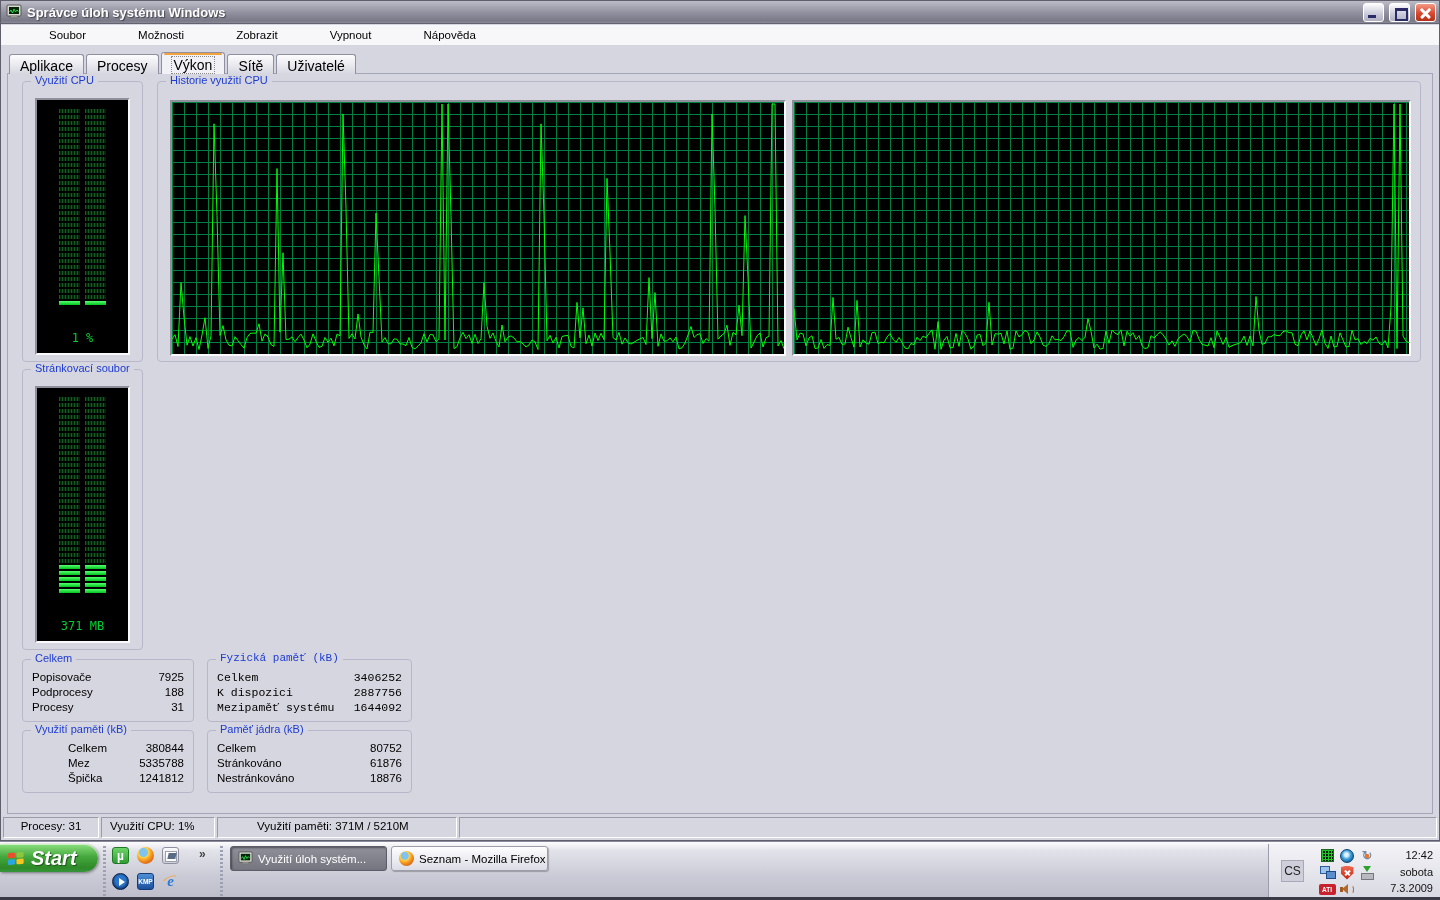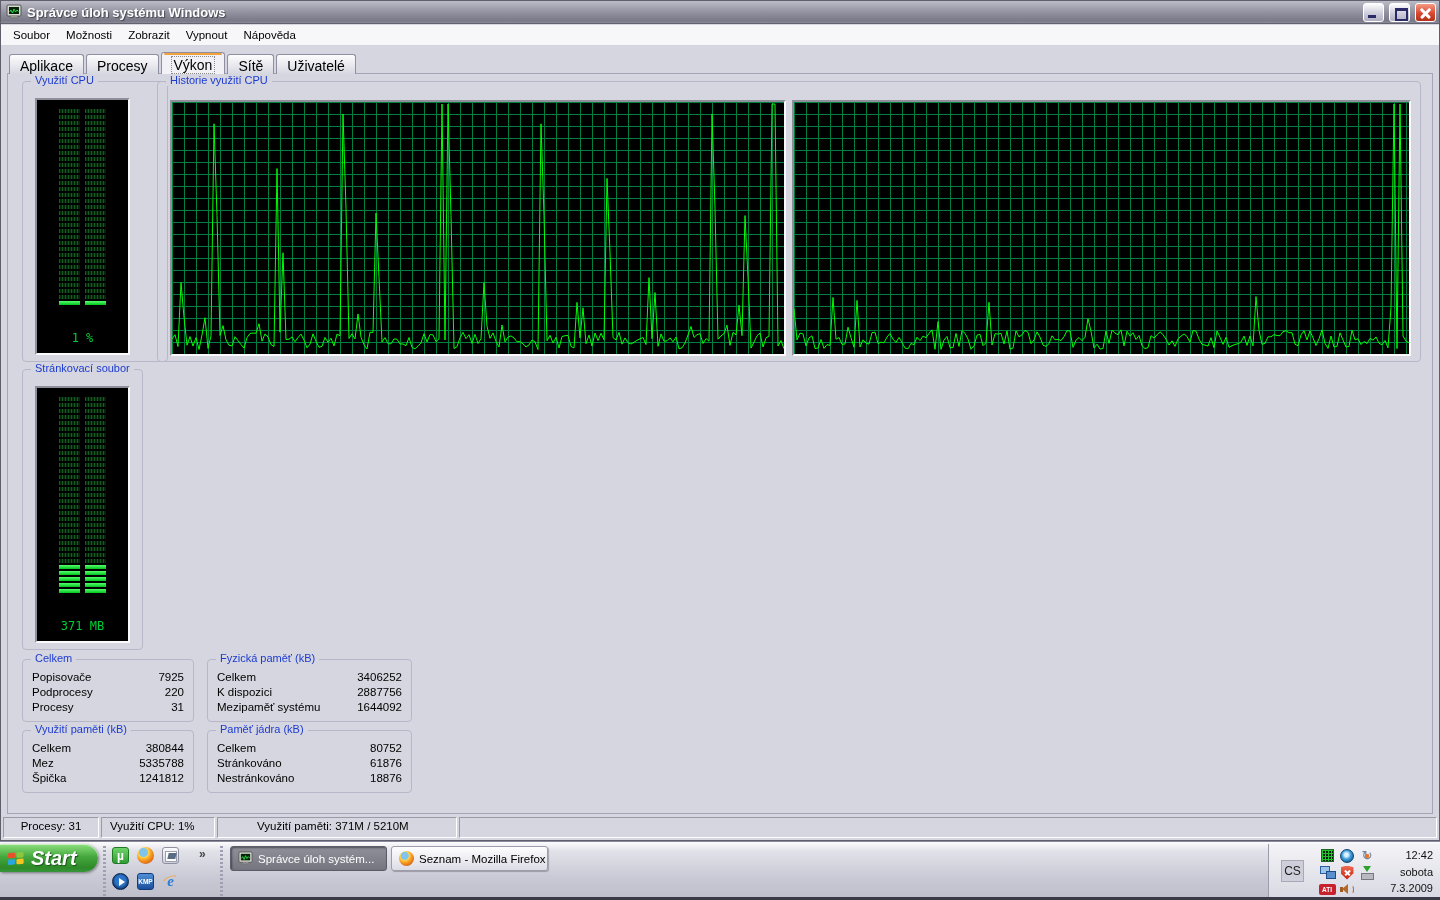--- a/index.html
+++ b/index.html
@@ -24,21 +24,21 @@
   .wbtn.restb::after { content:''; position:absolute; left:5px; top:4px; width:9px; height:8px;
           border:2px solid #2a2a66; border-top-width:3px; }
   .wbtn.closeb { background:linear-gradient(#f49a84,#da4830 55%,#b33018); }
   .wbtn.closeb::before,.wbtn.closeb::after { content:''; position:absolute; left:3px; top:8px;
           width:13px; height:2.5px; background:#fff; border-radius:1px; }
   .wbtn.closeb::before { transform:rotate(45deg); }
   .wbtn.closeb::after  { transform:rotate(-45deg); }
 
   .menubar { position:absolute; left:0; top:24px; right:0; height:21px; background:#f7f7fa;
              border-bottom:1px solid #d4d4dd; display:flex; align-items:center; padding-left:4px; }
-  .menu-item { font-size:11.5px; color:#000; padding:3px 8px; }
+  .menu-item { font-size:11.5px; color:#000; padding:3px 8px;margin-left:36px; }
 
   .tabstrip { position:absolute; left:8px; top:51px; height:22px; display:flex; gap:2px; z-index:3; }
   .tab { position:relative; top:2px; height:20px; padding:3px 10px 0;
          border:1px solid #8f8fa2; border-bottom:none; border-radius:3px 3px 0 0;
          background:linear-gradient(#fdfdfe,#d7d7e1); font-size:14px; }
   .tab.active { top:0; height:22px; padding-top:4px; background:#f2f2f6; z-index:4; }
   .tab.active::before { content:''; position:absolute; top:0; left:2px; right:2px; height:2px;
          background:#f0a23c; border-radius:2px; }
   .tab.active .tlabel { outline:1px dotted #8a8a8a; padding:0 2px; }
 
@@ -211,21 +211,21 @@
     <div class="tabstrip">
       <div class="tab"><span class="tlabel">Aplikace</span></div>
       <div class="tab"><span class="tlabel">Procesy</span></div>
       <div class="tab active"><span class="tlabel">Výkon</span></div>
       <div class="tab"><span class="tlabel">Sítě</span></div>
       <div class="tab"><span class="tlabel">Uživatelé</span></div>
     </div>
 
     <div class="tabpage">
 
-      <div class="group" style="left:14px;top:7px;width:146px;height:281px;">
+      <div class="group" style="left:14px;top:7px;width:121px;height:281px;">
         <span class="gtitle">Využití CPU</span>
         <div class="bezel meter" id="cpu-meter">
           <div class="mcols">
               <div class="mcol">
                 <div class="seg"></div>
                 <div class="seg"></div>
                 <div class="seg"></div>
                 <div class="seg"></div>
                 <div class="seg"></div>
                 <div class="seg"></div>
@@ -392,45 +392,45 @@
 
 
       <div class="group" style="left:14px;top:585px;width:172px;height:63px;">
         <span class="gtitle">Celkem</span>
         <div class="srow">
             <span>Popisovače</span>
             <span>7925</span>
           </div>
         <div class="srow">
             <span>Podprocesy</span>
-            <span>220</span>
+            <span>188</span>
           </div>
         <div class="srow">
             <span>Procesy</span>
             <span>31</span>
           </div>
       </div>
 
-      <div class="group" style="left:199px;top:585px;width:205px;height:63px;">
+      <div class="group" style="left:199px;top:585px;width:205px;height:63px;font-family:Liberation Mono, monospace;">
         <span class="gtitle">Fyzická paměť (kB)</span>
         <div class="srow">
             <span>Celkem</span>
             <span>3406252</span>
           </div>
         <div class="srow">
             <span>K dispozici</span>
             <span>2887756</span>
           </div>
         <div class="srow">
             <span>Mezipaměť systému</span>
             <span>1644092</span>
           </div>
       </div>
 
-      <div class="group" style="left:14px;top:656px;width:172px;height:63px;">
+      <div class="group" style="left:14px;top:656px;width:172px;height:63px;padding-left:36px;">
         <span class="gtitle">Využití paměti (kB)</span>
         <div class="srow">
             <span>Celkem</span>
             <span>380844</span>
           </div>
         <div class="srow">
             <span>Mez</span>
             <span>5335788</span>
           </div>
         <div class="srow">
@@ -500,21 +500,21 @@
       <div class="tbtn active">
         <span style="display:flex;flex:0 0 auto;">
           <svg width="15" height="15" viewBox="0 0 16 16">
               <rect x="1" y="1" width="14" height="11" rx="1" fill="#d8d8d0" stroke="#555"></rect>
               <rect x="3" y="3" width="10" height="7" fill="#04250a"></rect>
               <polyline points="3.5,8 5,6 6.5,9 8,5 9.5,8 11,6 12.5,7.5" stroke="#2ee84c" fill="none" stroke-width="0.9"></polyline>
               <rect x="5" y="12" width="6" height="1.5" fill="#9a9a92"></rect>
               <rect x="4" y="13.5" width="8" height="1" fill="#777"></rect>
             </svg>
         </span>
-        <span>Správce úloh systém...</span>
+        <span>Využití úloh systém...</span>
       </div>
       <div class="tbtn inactive">
         <span class="i-firefox" style="width:15px;height:15px;flex:0 0 auto;"></span>
         <span>Seznam - Mozilla Firefox</span>
       </div>
     </div>
 
     <div class="tray">
       <span class="cs-box">CS</span>
       <div class="tray-icons">

